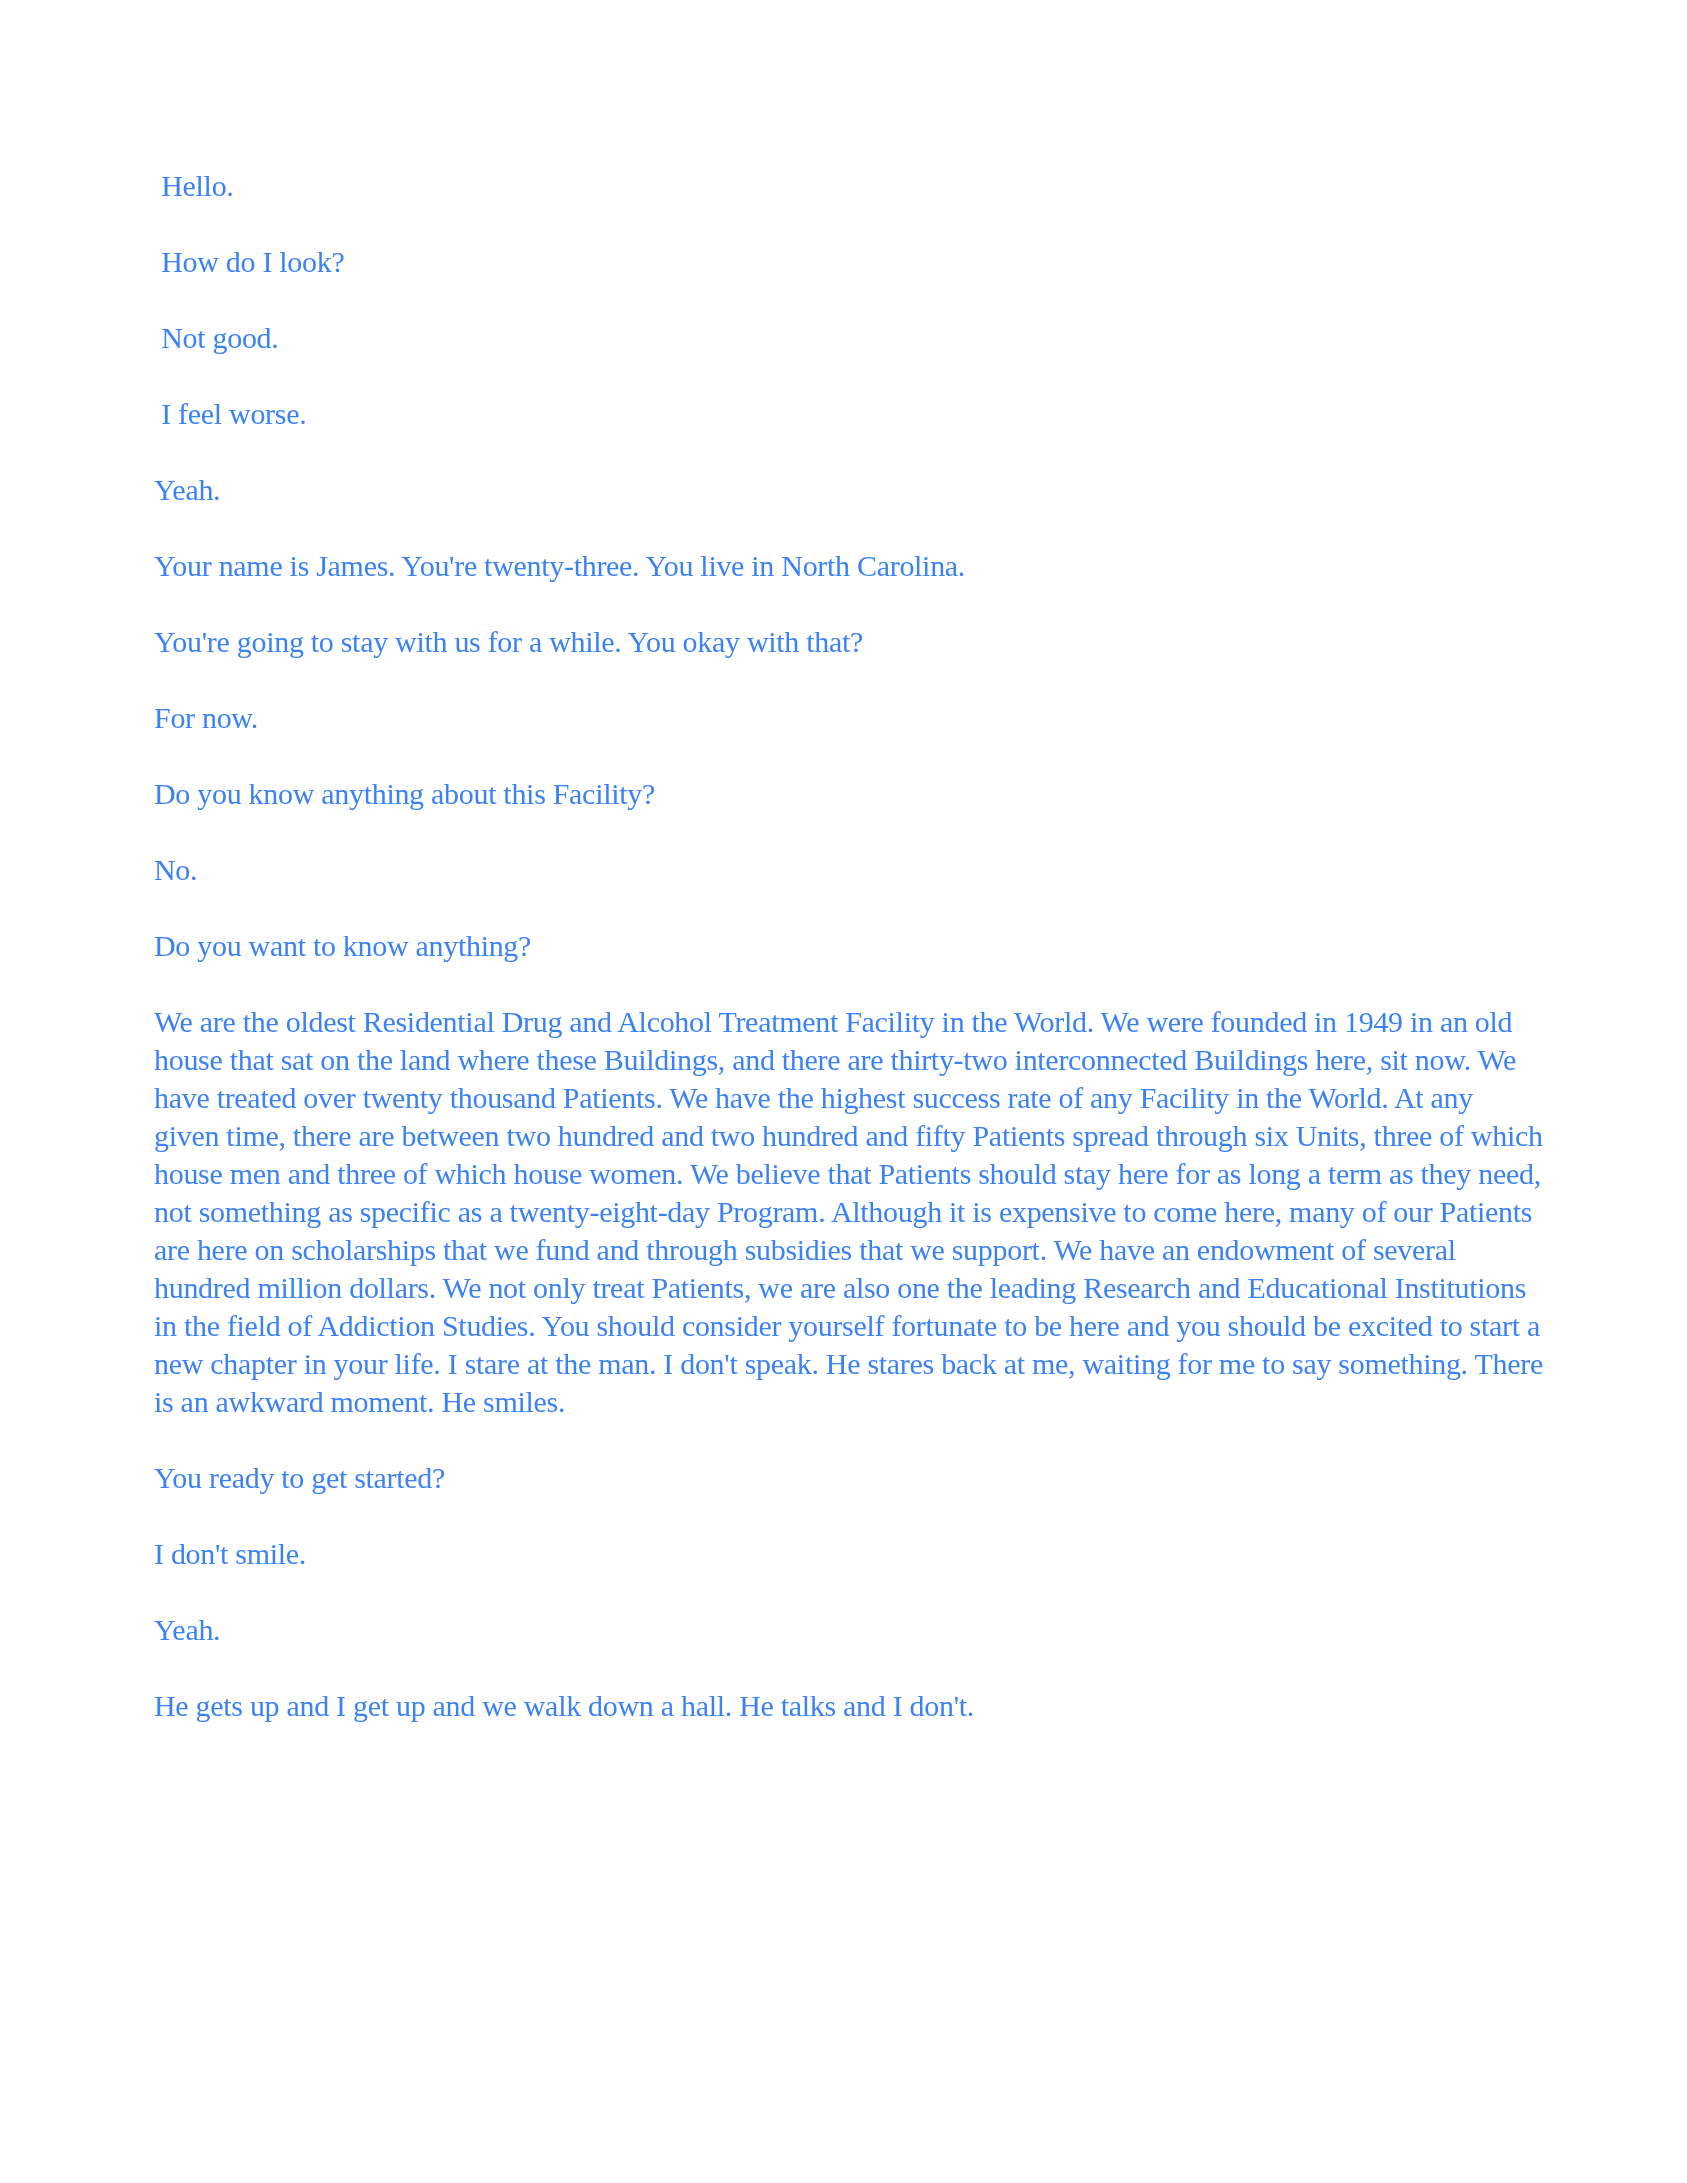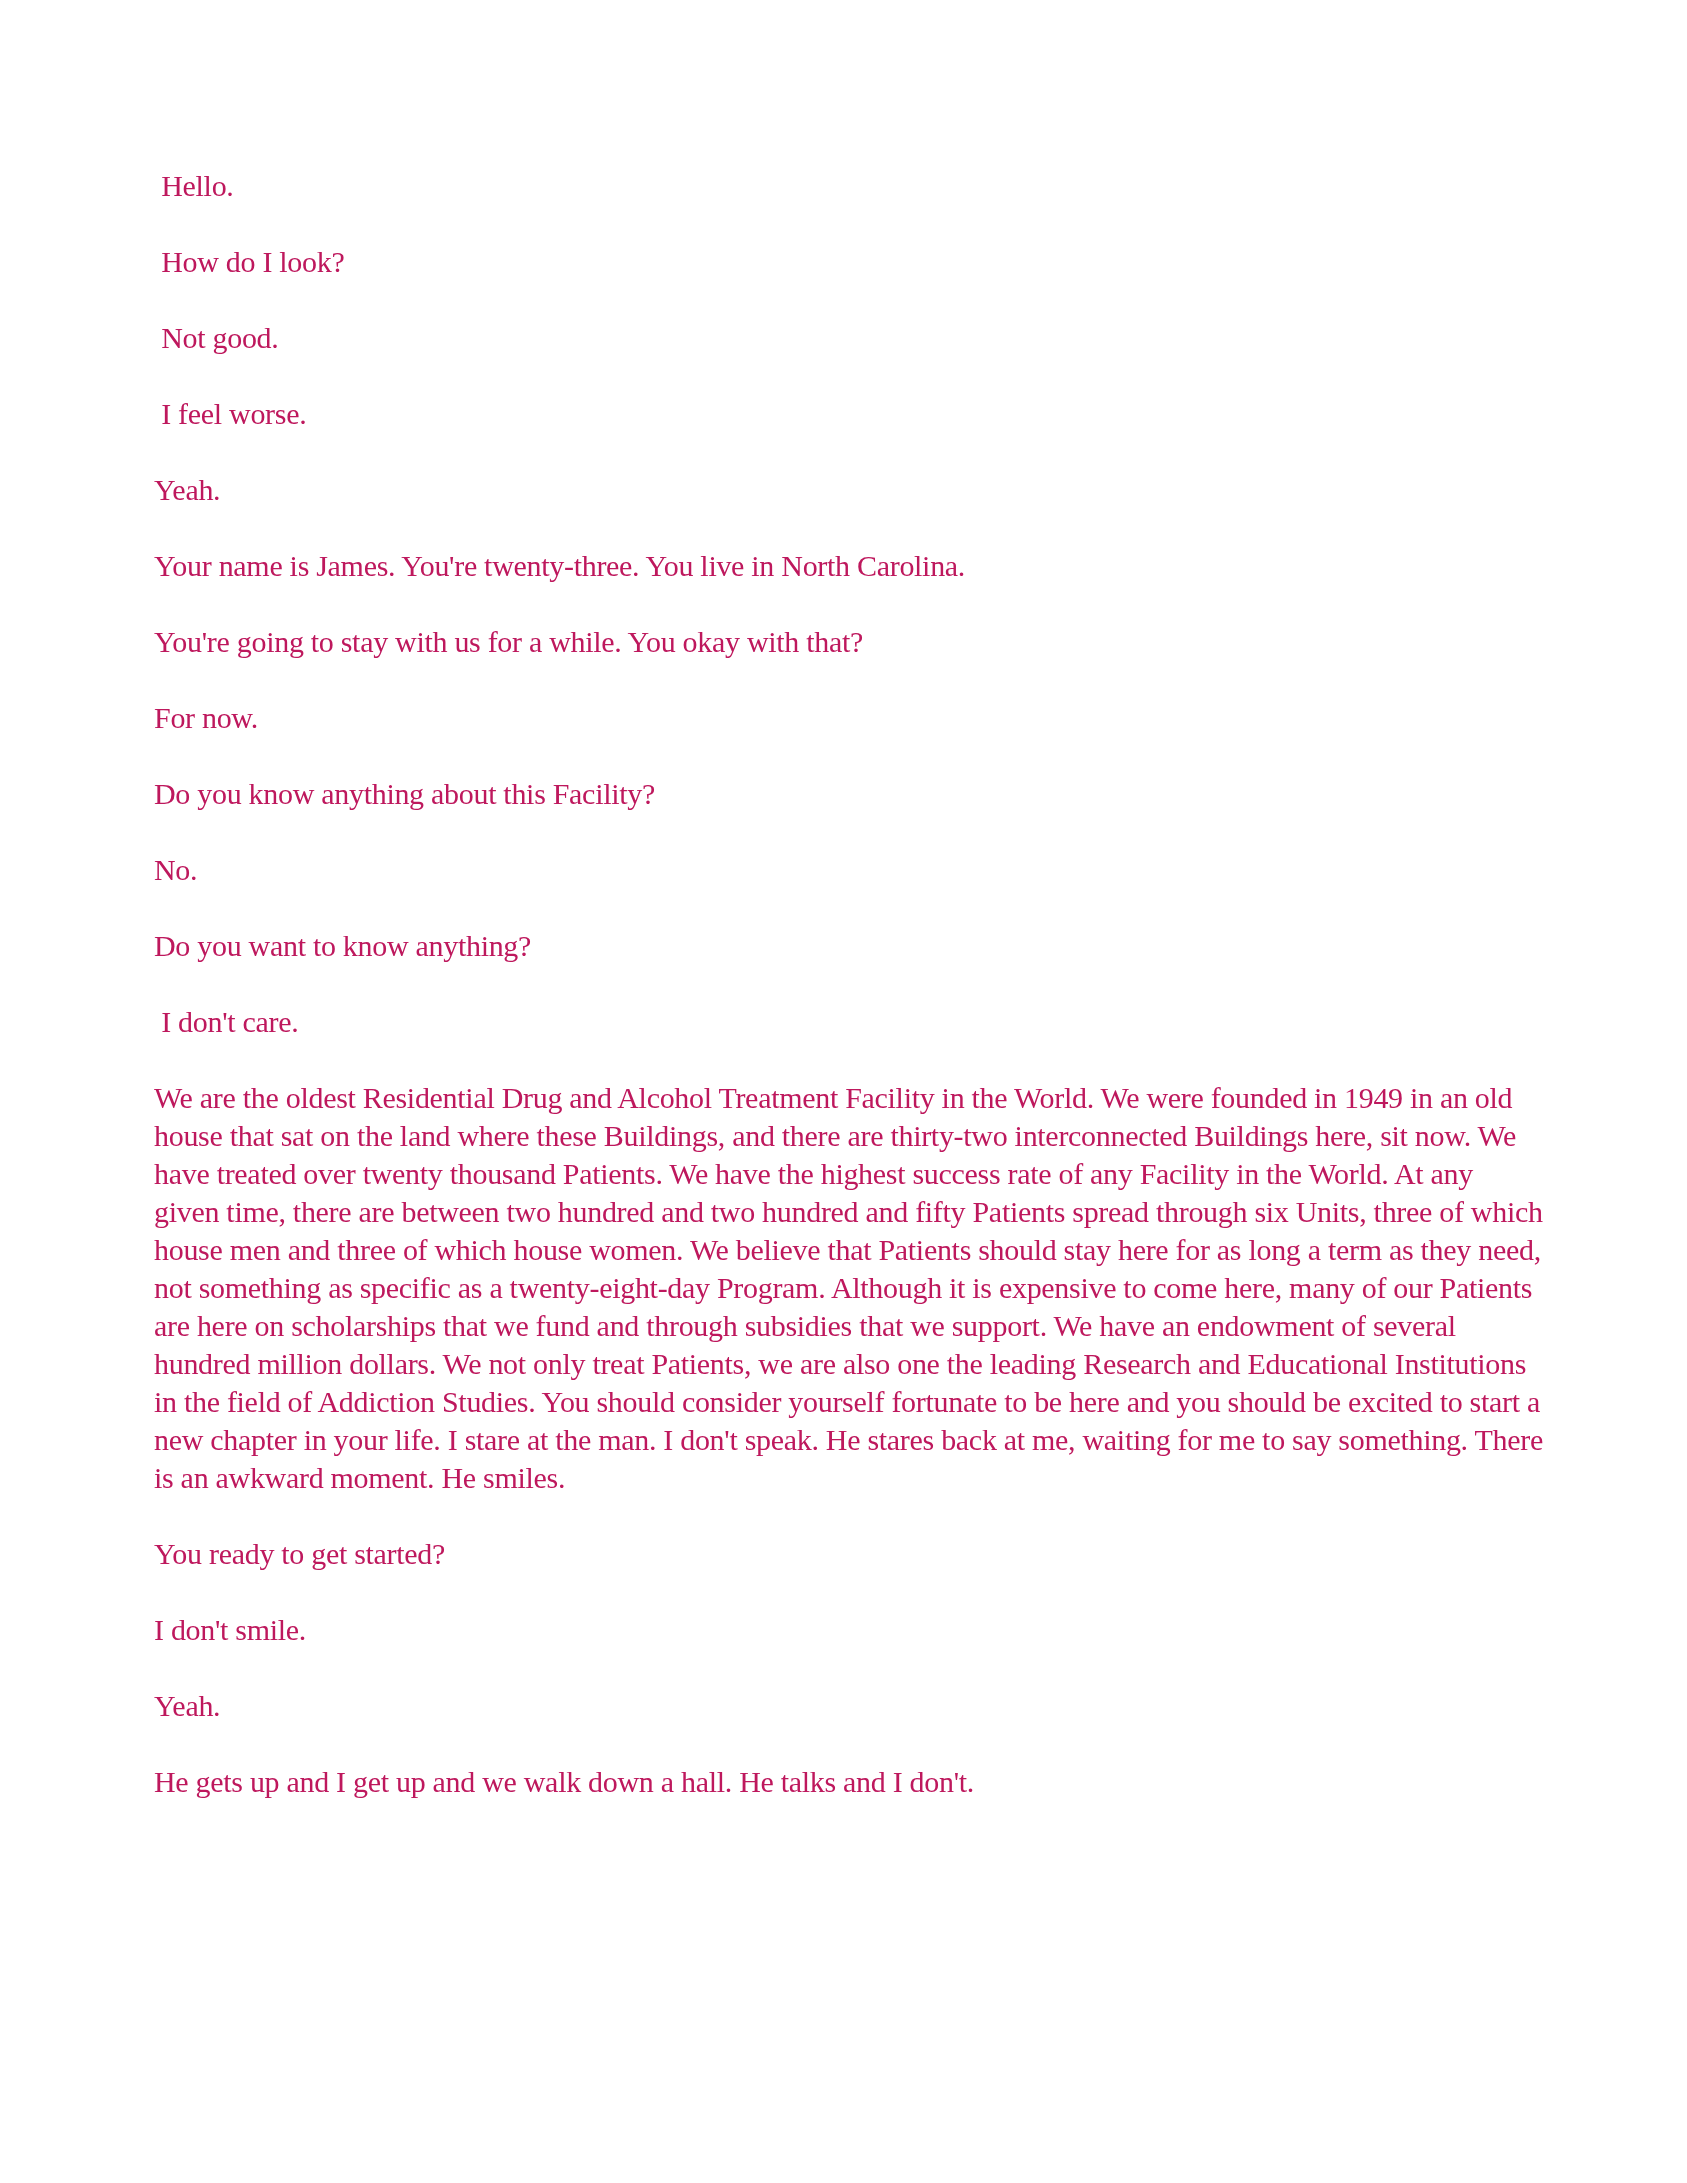--- a/index.html
+++ b/index.html
@@ -12,21 +12,21 @@
     width: 1687px;
     height: 2183px;
     background: #ffffff;
     overflow: hidden;
   }
   .text-block {
     position: absolute;
     left: 154px;
     top: 167px;
     width: 1389px;
-    color: #be185d;
+    color: #3b82f6;
     font-family: "Liberation Serif", "DejaVu Serif", serif;
     font-size: 30px;
     line-height: 38px;
     letter-spacing: -0.3px;
   }
   .para {
     margin: 0 0 38px 0;
     white-space: pre-wrap; 
   }
 </style>
@@ -39,21 +39,20 @@
       <p class="para"> How do I look?</p>
       <p class="para"> Not good.</p>
       <p class="para"> I feel worse.</p>
       <p class="para">Yeah.</p>
       <p class="para">Your name is James. You're twenty-three. You live in North Carolina.</p>
       <p class="para">You're going to stay with us for a while. You okay with that?</p>
       <p class="para">For now.</p>
       <p class="para">Do you know anything about this Facility?</p>
       <p class="para">No.</p>
       <p class="para">Do you want to know anything?</p>
-      <p class="para"> I don't care.</p>
       <p class="para">We are the oldest Residential Drug and Alcohol Treatment Facility in the World. We were founded in 1949 in an old house that sat on the land where these Buildings, and there are thirty-two interconnected Buildings here, sit now. We have treated over twenty thousand Patients. We have the highest success rate of any Facility in the World. At any given time, there are between two hundred and two hundred and fifty Patients spread through six Units, three of which house men and three of which house women. We believe that Patients should stay here for as long a term as they need, not something as specific as a twenty-eight-day Program. Although it is expensive to come here, many of our Patients are here on scholarships that we fund and through subsidies that we support. We have an endowment of several hundred million dollars. We not only treat Patients, we are also one the leading Research and Educational Institutions in the field of Addiction Studies. You should consider yourself fortunate to be here and you should be excited to start a new chapter in your life. I stare at the man. I don't speak. He stares back at me, waiting for me to say something. There is an awkward moment. He smiles.</p>
       <p class="para">You ready to get started?</p>
       <p class="para">I don't smile.</p>
       <p class="para">Yeah.</p>
       <p class="para">He gets up and I get up and we walk down a hall. He talks and I don't.</p>
     </div>
 </div>
 
 
 </body></html>

